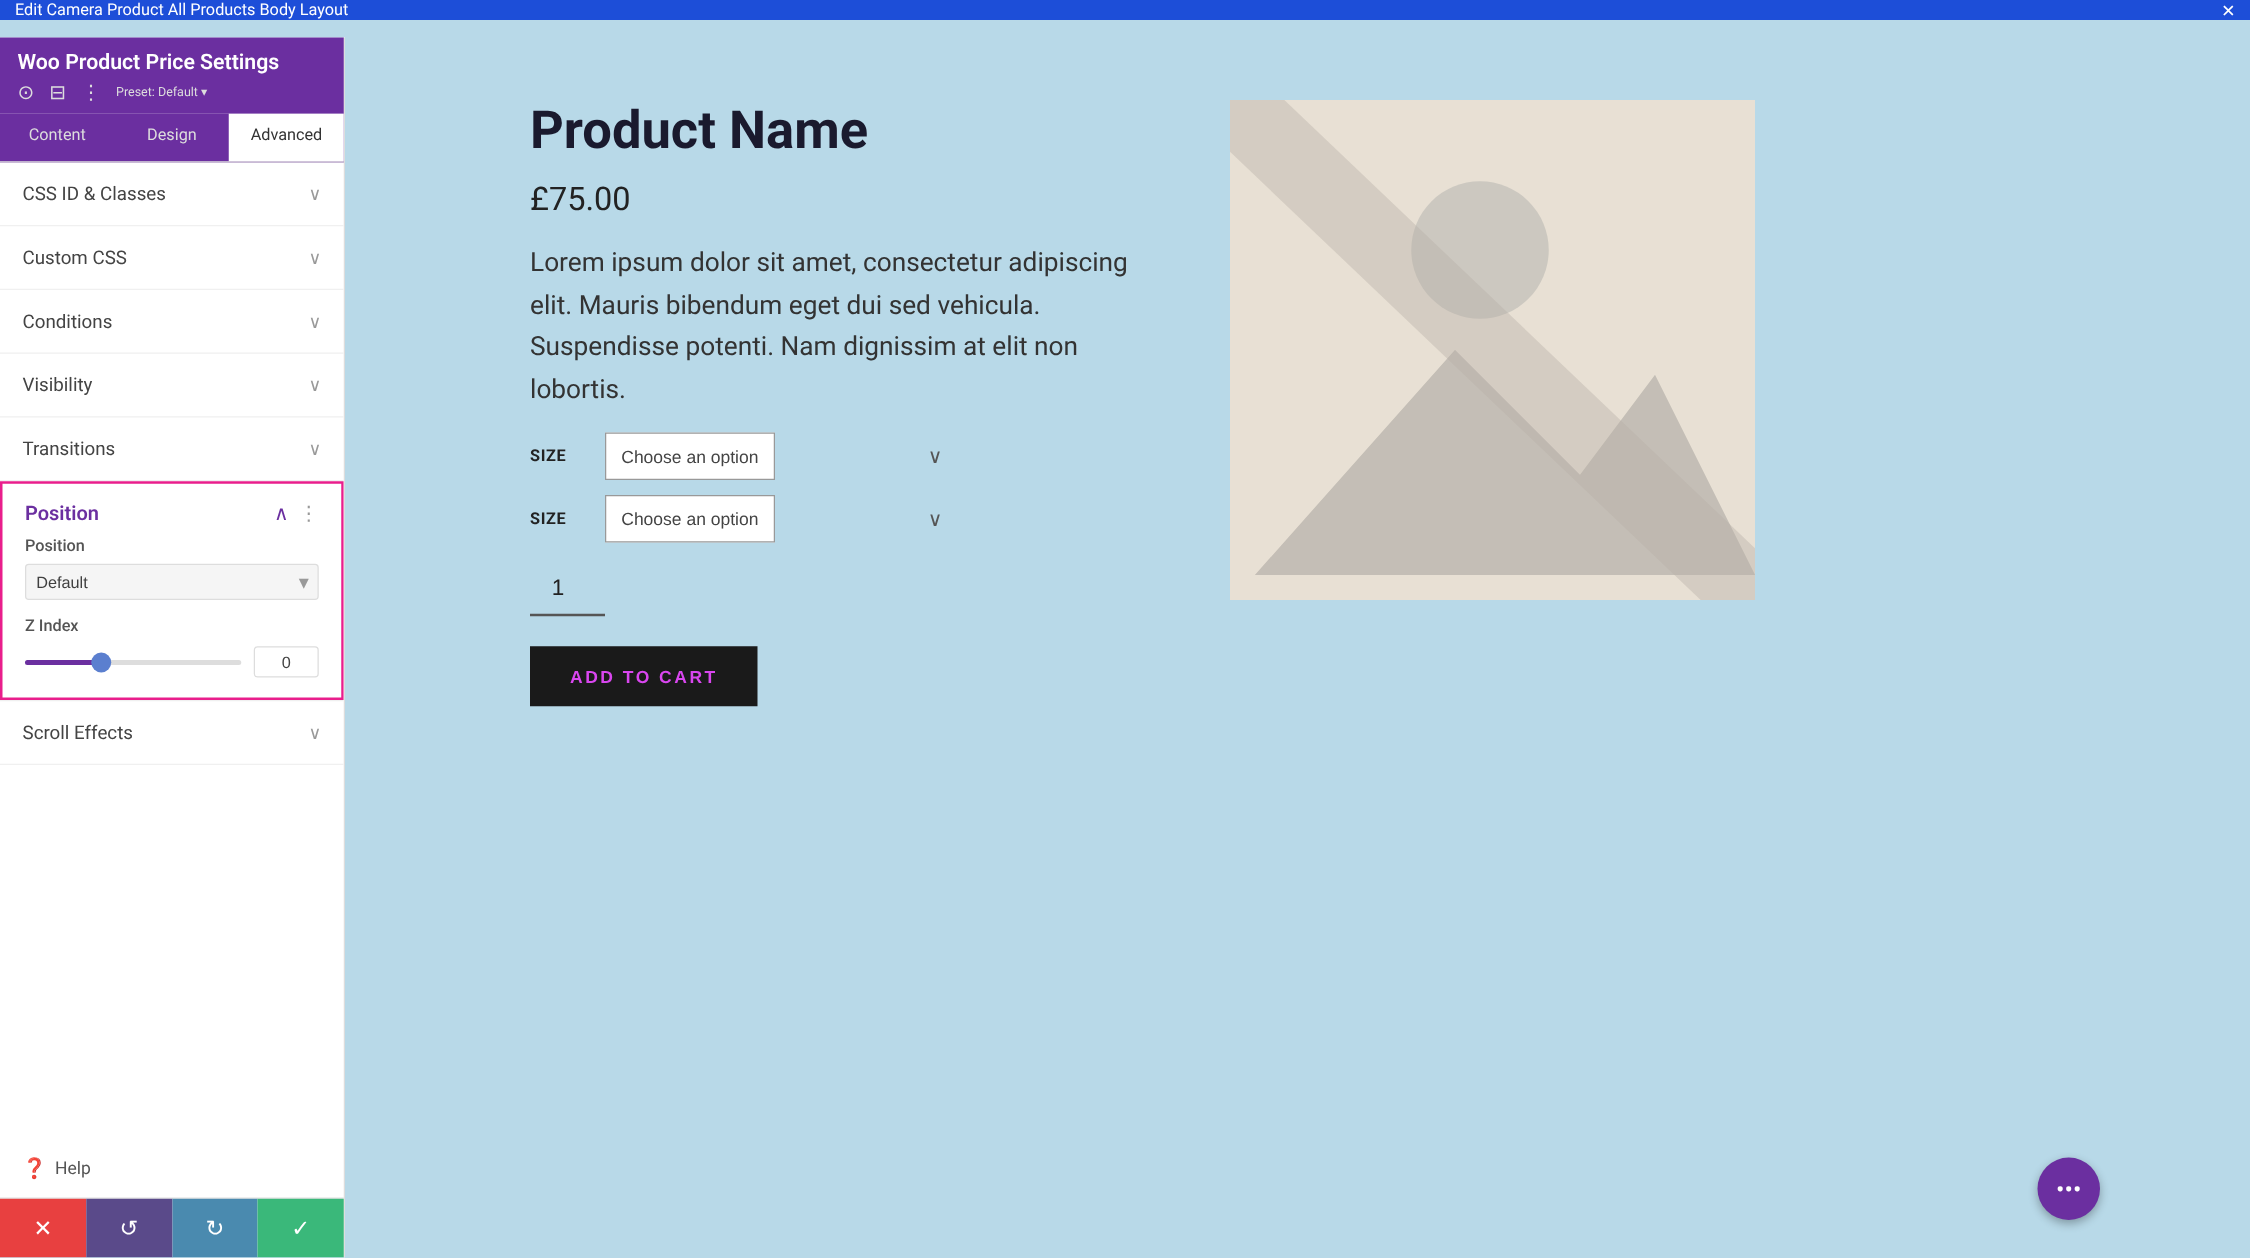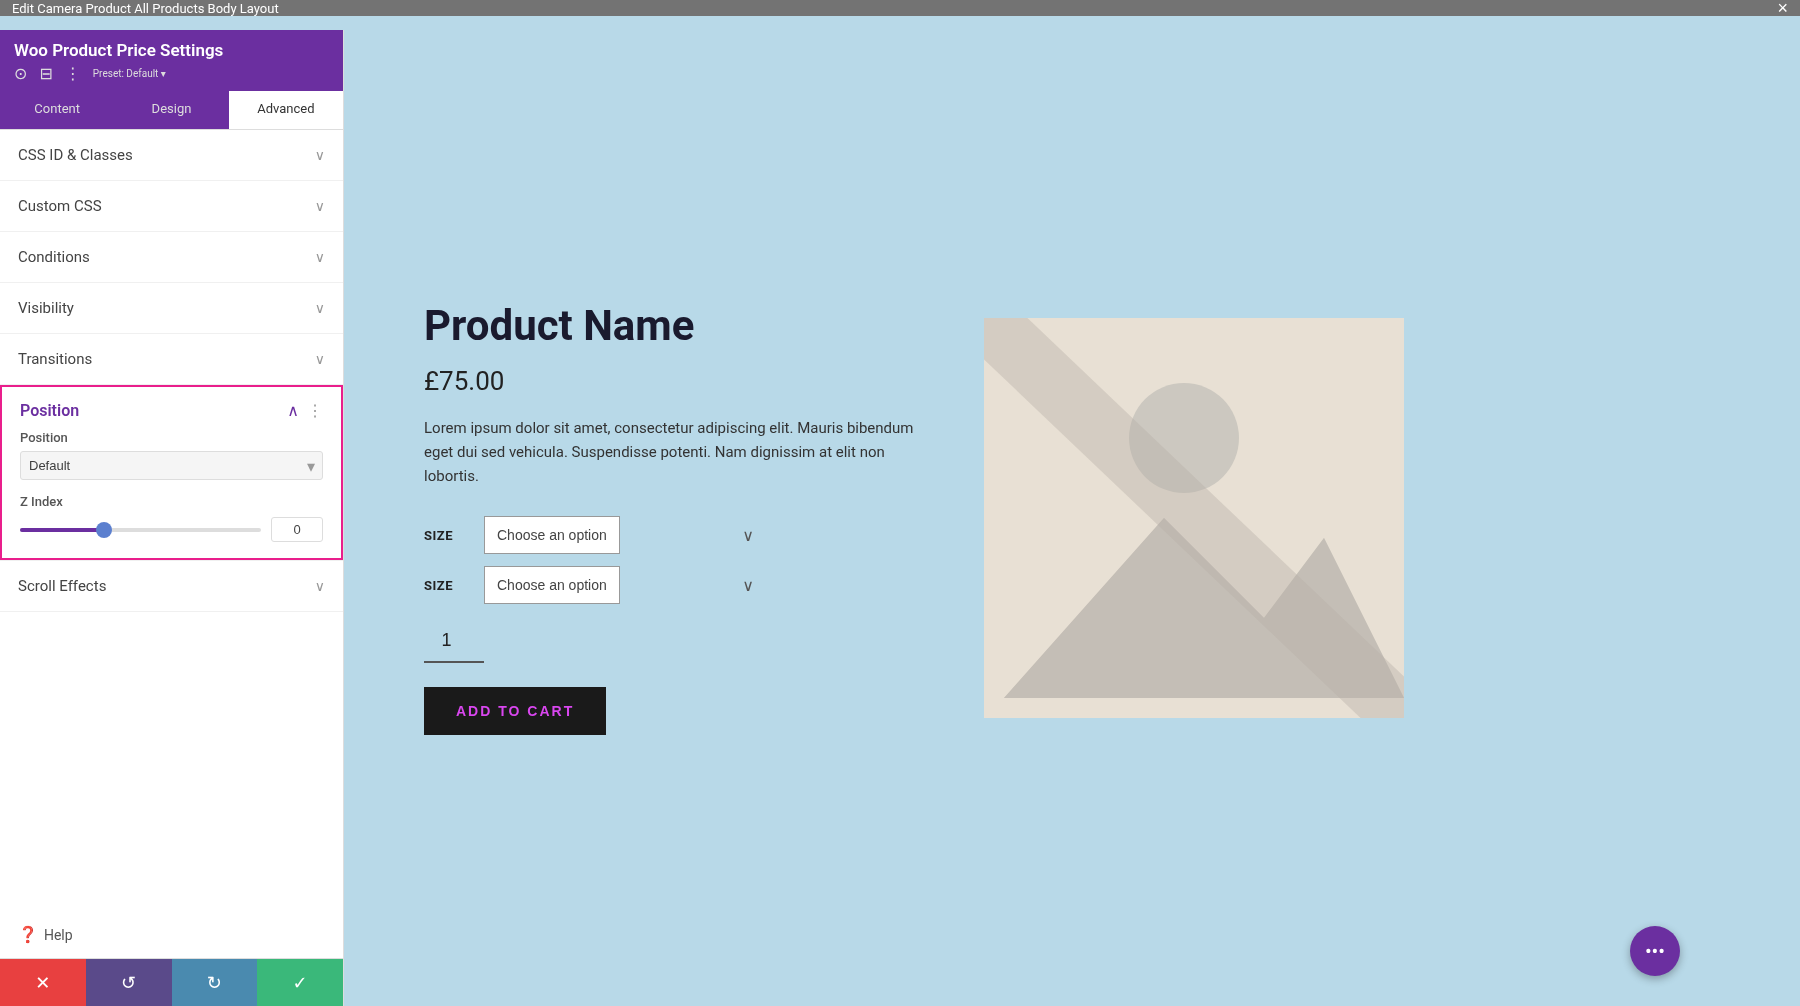--- a/index.html
+++ b/index.html
@@ -1,29 +1,29 @@
 <!DOCTYPE html>
 <html><head>
   <meta charset="utf-8">
   <style>
     * { box-sizing: border-box; margin: 0; padding: 0; }
     body { font-family: -apple-system, BlinkMacSystemFont, 'Segoe UI', Roboto, sans-serif; background: #b8d9e8; width: 1800px; height: 1006px; overflow: hidden; position: relative; }
 
     
     #top-bar {
       position: absolute; top: 0; left: 0; right: 0; height: 16px;
-      background: #737373; display: flex; align-items: center; padding: 0 12px;
+      background: #1d4ed8; display: flex; align-items: center; padding: 0 12px;
       justify-content: space-between;
     }
     #top-bar-title { color: #fff; font-size: 13px; }
     #close-btn { color: #fff; background: none; border: none; font-size: 18px; cursor: pointer; }
 
     
     #sidebar {
-      position: absolute; top: 30px; left: 0; width: 344px; bottom: 0;
+      position: absolute; top: 30px; left: 0; width: 276px; bottom: 0;
       background: #fff; display: flex; flex-direction: column;
       border-right: 1px solid #ddd;
     }
 
     
     #sidebar-header {
       background: #6b2fa0; padding: 10px 14px 8px; color: #fff;
     }
     #sidebar-header-title { font-size: 17px; font-weight: 600; color: #fff; margin-bottom: 4px; }
     #sidebar-header-sub { display: flex; align-items: center; gap: 12px; }
@@ -104,27 +104,27 @@
     }
     #cancel-btn { background: #e84040; color: #fff; }
     #undo-btn { background: #5a4a8a; color: #fff; }
     #redo-btn { background: #4a8aaf; color: #fff; }
     #save-btn { background: #3ab87a; color: #fff; }
 
     
     #main-content {
       position: absolute; top: 30px; left: 344px; right: 0; bottom: 0;
       background: #b8d9e8; padding: 50px 80px;
-      display: flex; gap: 60px; align-items: center;
+      display: flex; gap: 60px; align-items: flex-start;
     }
 
     #product-info { flex: 1; max-width: 500px; }
     #product-name { font-size: 42px; font-weight: 700; color: #1a1a2e; margin-bottom: 16px; }
     #product-price { font-size: 26px; font-weight: 400; color: #222; margin-bottom: 20px; }
-    #product-desc { font-size: 15px; color: #333; line-height: 1.6; margin-bottom: 28px; }
+    #product-desc { font-size: 21px; color: #333; line-height: 1.6; margin-bottom: 17px; }
 
     .variant-row { display: flex; align-items: center; margin-bottom: 12px; }
     .variant-label { font-size: 13px; font-weight: 700; color: #222; width: 60px; letter-spacing: 0.5px; }
     .variant-select {
       flex: 1; padding: 10px 12px; border: 1px solid #999; background: #fff;
       font-size: 14px; color: #444; appearance: none; -webkit-appearance: none;
       cursor: pointer; position: relative;
     }
     .variant-select-wrapper { flex: 1; position: relative; max-width: 280px; }
     .variant-select-arrow { position: absolute; right: 10px; top: 50%; transform: translateY(-50%); color: #555; pointer-events: none; }

